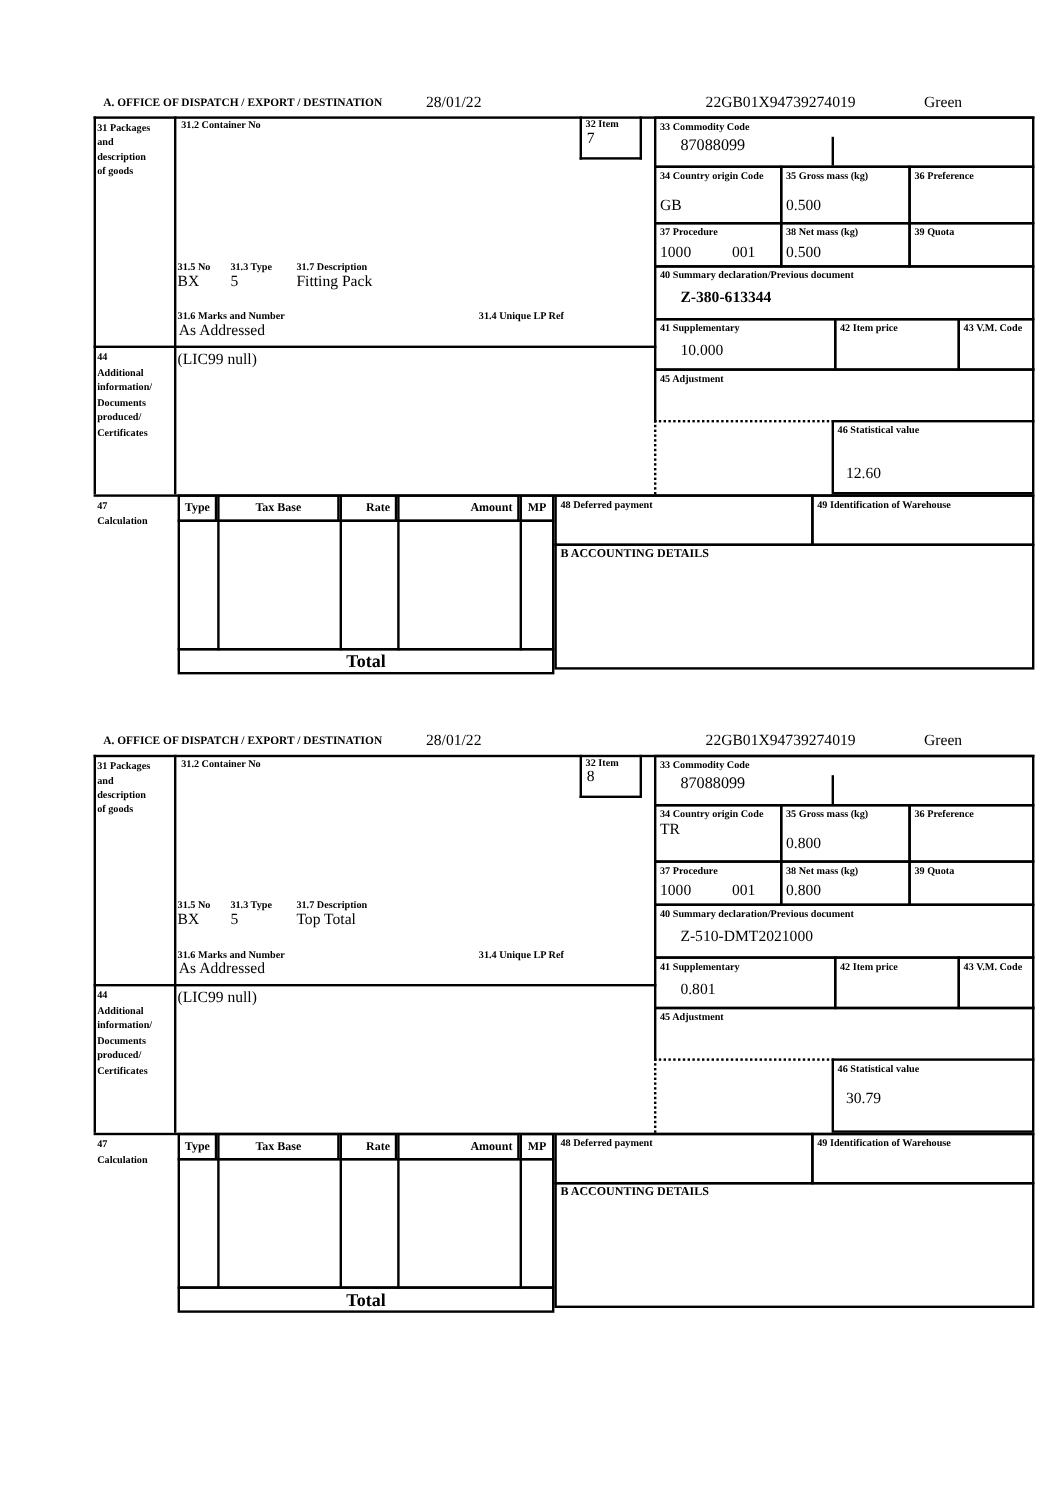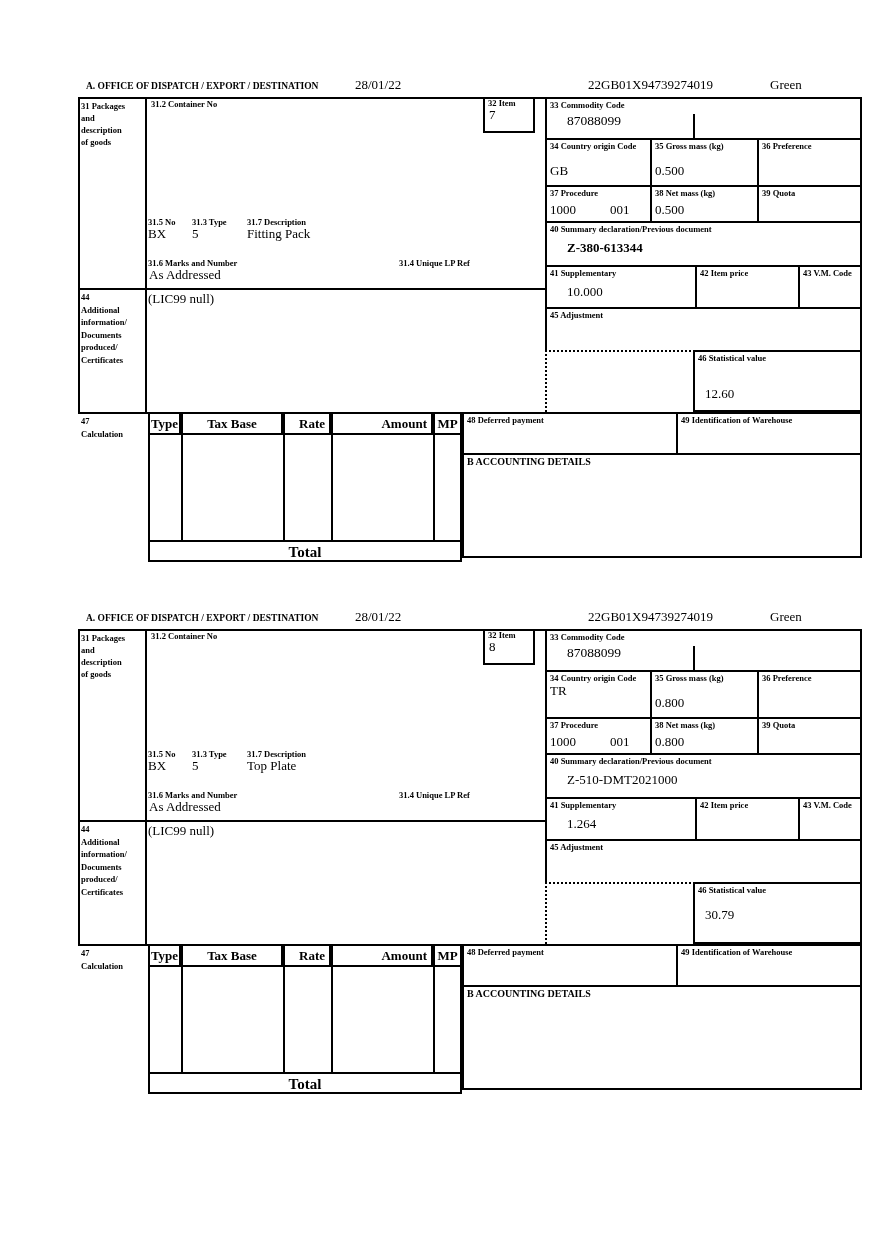--- a/index.html
+++ b/index.html
@@ -13,21 +13,21 @@
   .hbig{position:absolute;top:2px;font-size:13px;font-weight:normal;white-space:nowrap;}
   .form{position:absolute;top:22px;left:0;width:784px;height:465px;}
   .abs{position:absolute;}
   .hline{position:absolute;height:2px;background:#000;}
   .vline{position:absolute;width:2px;background:#000;}
   .box{position:absolute;border:2px solid #000;box-sizing:border-box;}
   .lbl{font-size:8.5px;font-weight:bold;line-height:11px;white-space:nowrap;}
   .lblblk{position:absolute;font-size:8.5px;font-weight:bold;line-height:12.5px;white-space:nowrap;}
   .val{font-size:13px;line-height:14px;white-space:nowrap;}
   .cell-lbl{position:absolute;left:3px;top:1px;font-size:8.5px;font-weight:bold;white-space:nowrap;}
-  .th{font-size:13px;font-weight:bold;line-height:19px;}
+  .th{font-size:10px;font-weight:bold;line-height:19px;}
   .tc{text-align:center;}
   .tr{text-align:right;padding-right:4px;box-sizing:border-box;}
   .dotted{position:absolute;border-left:2px dotted #000;border-top:2px dotted #000;box-sizing:border-box;}
   .bacct{font-size:10px;font-weight:bold;}
   .total{font-size:15px;font-weight:bold;text-align:center;line-height:20px;}
 </style>
 </head>
 <body>
 
 <div id="page">
@@ -201,21 +201,21 @@
       <div class="abs" style="left:405px;top:0;width:52px;height:36px;border-left:2px solid #000;border-right:2px solid #000;border-bottom:2px solid #000;box-sizing:border-box;">
         <div class="cell-lbl">32 Item</div>
         <div class="abs val" style="left:4px;top:11px;">8</div>
       </div>
 
       <div class="abs lbl" style="left:70px;top:120px;">31.5 No</div>
       <div class="abs lbl" style="left:114px;top:120px;">31.3 Type</div>
       <div class="abs lbl" style="left:169px;top:120px;">31.7 Description</div>
       <div class="abs val" style="left:70px;top:130px;">BX</div>
       <div class="abs val" style="left:114px;top:130px;">5</div>
-      <div class="abs val" style="left:169px;top:130px;">Top Plate</div>
+      <div class="abs val" style="left:169px;top:130px;">Top Total</div>
 
       <div class="abs lbl" style="left:70px;top:161px;">31.6 Marks and Number</div>
       <div class="abs lbl" style="left:321px;top:161px;">31.4 Unique LP Ref</div>
       <div class="abs val" style="left:71px;top:171px;">As Addressed</div>
 
       <div class="lblblk" style="left:3px;top:194px;">
         <div>44</div>
         <div>Additional</div>
         <div>information/</div>
         <div>Documents</div>
@@ -255,21 +255,21 @@
         <div class="cell-lbl">39 Quota</div>
       </div>
 
       <div class="box" style="left:467px;top:124px;width:317px;height:46px;">
         <div class="cell-lbl">40 Summary declaration/Previous document</div>
         <div class="abs val" style="left:20px;top:18px;">Z-510-DMT2021000</div>
       </div>
 
       <div class="box" style="left:467px;top:168px;width:152px;height:44px;">
         <div class="cell-lbl">41 Supplementary</div>
-        <div class="abs val" style="left:20px;top:18px;">1.264</div>
+        <div class="abs val" style="left:20px;top:18px;">0.801</div>
       </div>
       <div class="box" style="left:617px;top:168px;width:105px;height:44px;">
         <div class="cell-lbl">42 Item price</div>
       </div>
       <div class="box" style="left:720px;top:168px;width:64px;height:44px;">
         <div class="cell-lbl">43 V.M. Code</div>
       </div>
 
       <div class="abs" style="left:467px;top:210px;width:317px;height:45px;border:2px solid #000;border-bottom:none;box-sizing:border-box;">
         <div class="cell-lbl">45 Adjustment</div>

